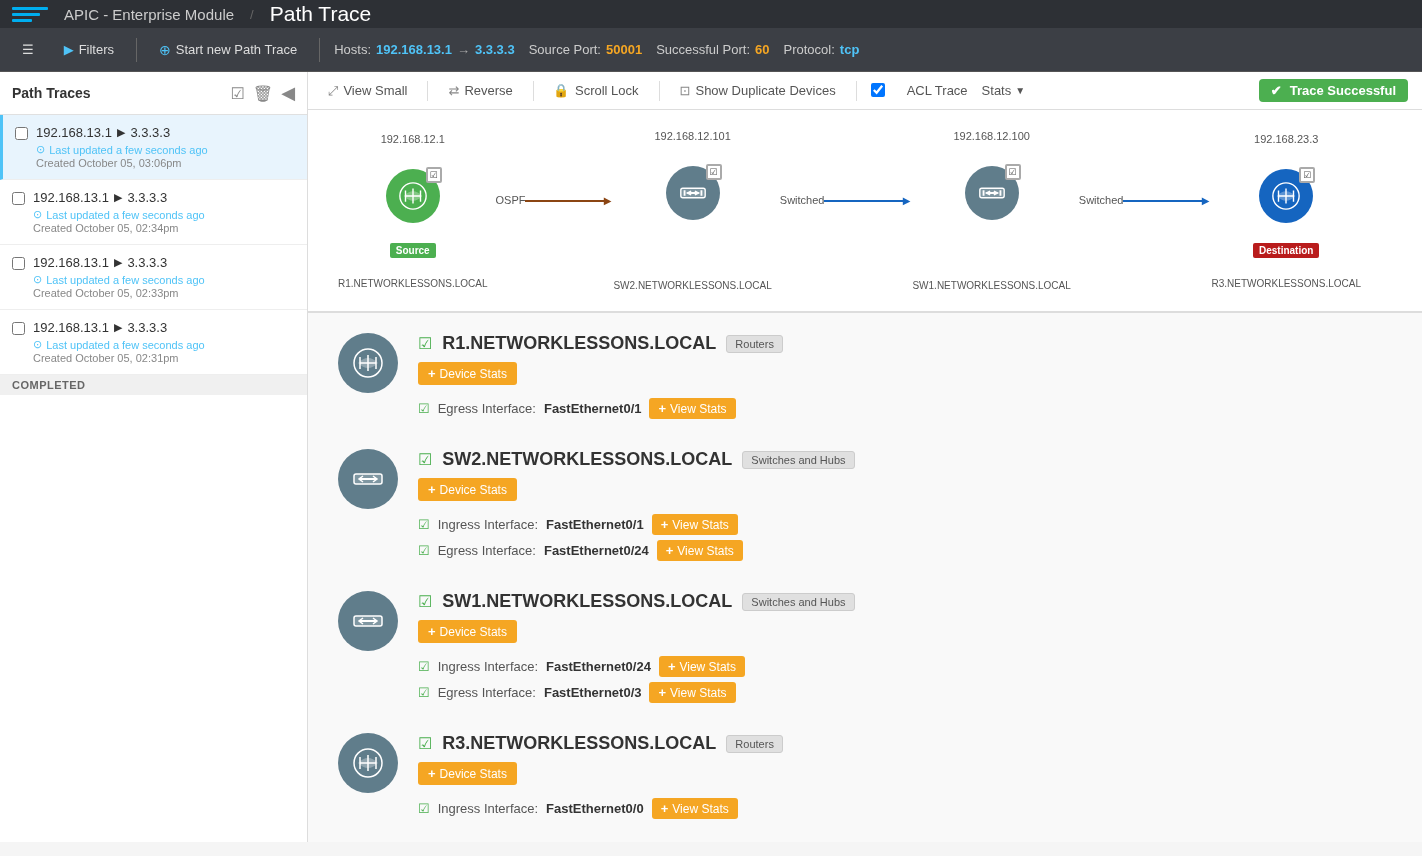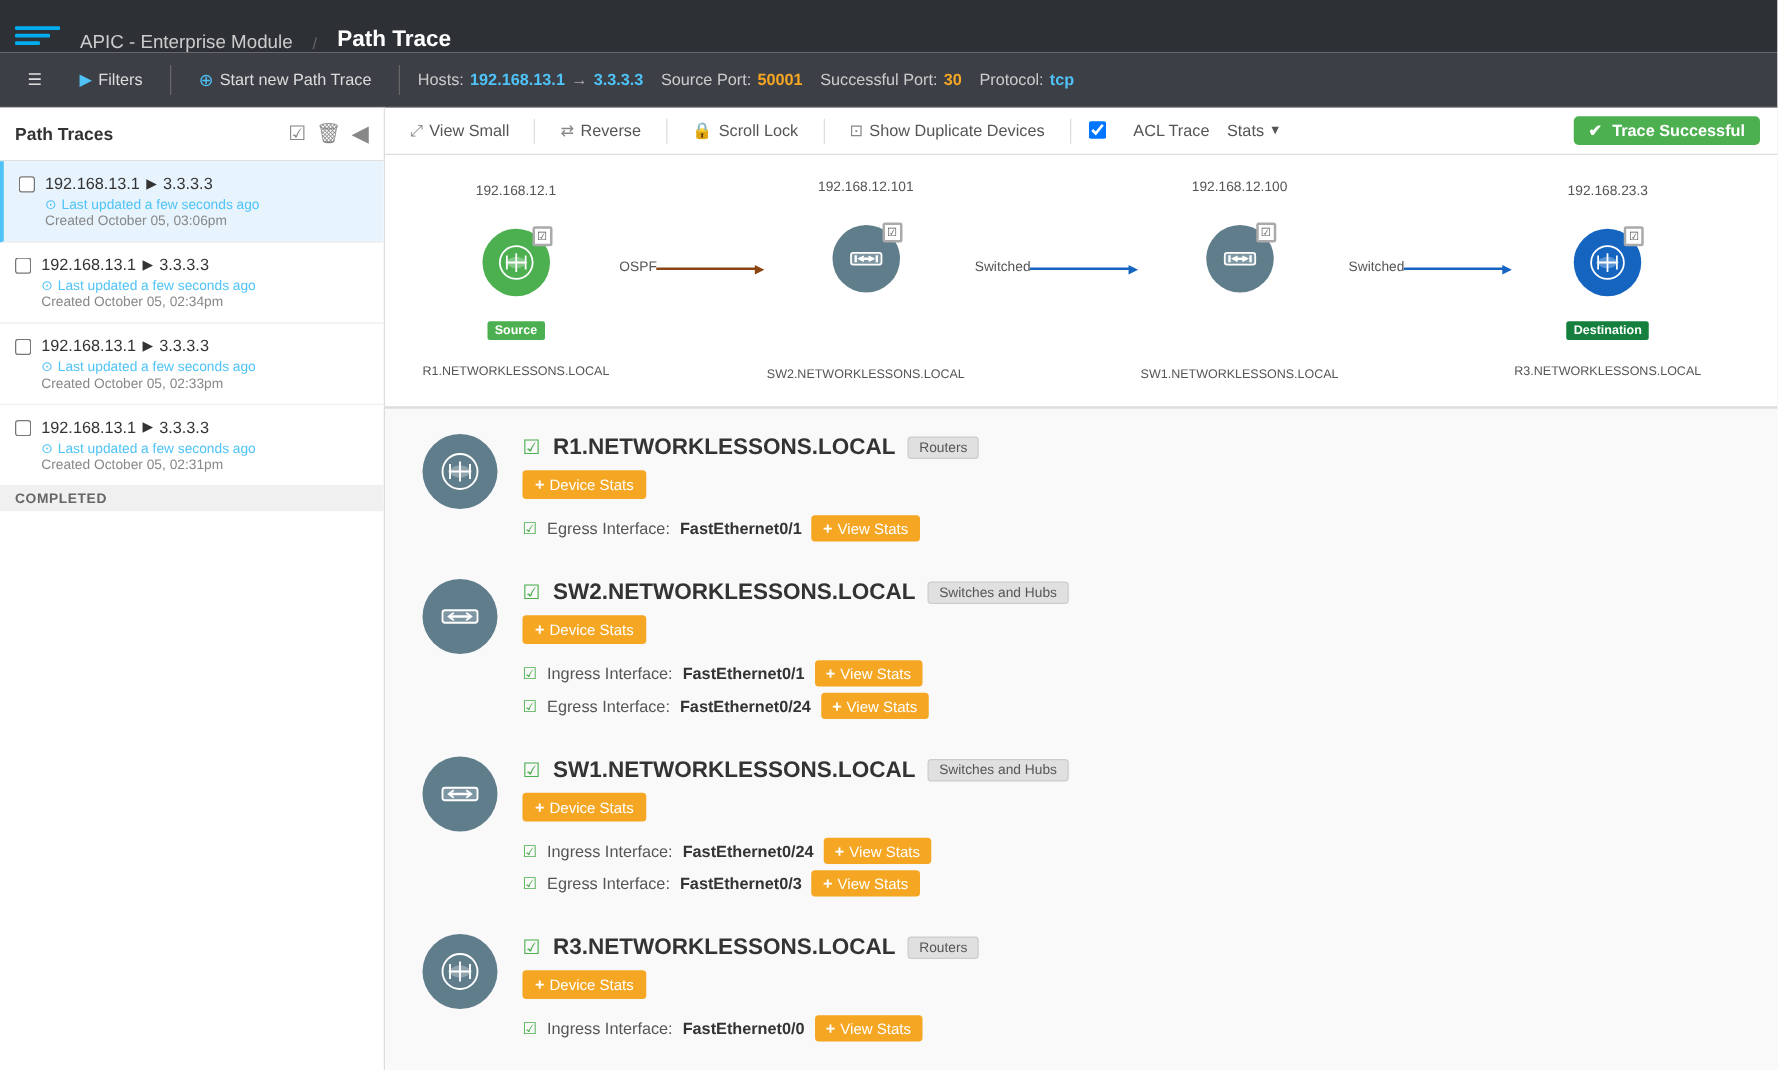--- a/index.html
+++ b/index.html
@@ -2,24 +2,24 @@
 <html><head>
   <meta charset="utf-8">
   <style>
     * { box-sizing: border-box; margin: 0; padding: 0; }
     body { font-family: 'Helvetica Neue', Arial, sans-serif; font-size: 13px; background: #f5f5f5; color: #333; }
 
     
     .top-nav {
       background: #2d3035;
       color: #fff;
-      height: 42px;
-      display: flex;
-      align-items: flex-end;
-      padding: 0 12px;
+      height: 28px;
+      display: flex;
+      align-items: center;
+      padding: 14px 12px;
       gap: 10px;
     }
     .cisco-logo {
       width: 36px;
       height: 28px;
       display: flex;
       flex-direction: column;
       justify-content: center;
       gap: 3px;
       margin-right: 6px;
@@ -28,21 +28,21 @@
       display: block;
       height: 3px;
       background: #00aeef;
       border-radius: 1px;
     }
     .cisco-logo span:nth-child(1) { width: 36px; }
     .cisco-logo span:nth-child(2) { width: 28px; }
     .cisco-logo span:nth-child(3) { width: 20px; }
     .top-nav-title { font-size: 15px; font-weight: 400; color: #ccc; }
     .top-nav-separator { color: #666; margin: 0 6px; }
-    .top-nav-section { font-size: 18px; font-weight: 700; color: #fff; }
+    .top-nav-section { font-size: 21px; font-weight: 400; color: #fff; }
 
     
     .toolbar {
       background: #3c3f45;
       color: #ddd;
       height: 44px;
       display: flex;
       align-items: center;
       padding: 0 14px;
       gap: 14px;
@@ -235,21 +235,21 @@
       color: #555;
     }
     .node-label-tag {
       background: #4caf50;
       color: #fff;
       font-size: 10px;
       font-weight: 600;
       padding: 2px 6px;
       border-radius: 2px;
     }
-    .node-label-tag.dest { background: #15803d; }
+    .node-label-tag.dest { background: #b91c1c; }
     .node-name { font-size: 10px; color: #555; text-align: center; }
 
     .diagram-arrow {
       display: flex;
       flex-direction: row;
       align-items: center;
       padding: 0 8px;
       margin-top: -20px;
     }
     .arrow-label { font-size: 11px; color: #555; margin-bottom: 2px; }
@@ -383,21 +383,21 @@
     <span class="hosts-val">192.168.13.1</span>
     <span class="arrow-right">→</span>
     <span class="hosts-val">3.3.3.3</span>
   </div>
   <div class="port-info">
     <span>Source Port:</span>
     <span class="port-val">50001</span>
   </div>
   <div class="port-info">
     <span>Successful Port:</span>
-    <span class="port-val">30</span>
+    <span class="port-val">60</span>
   </div>
   <div class="port-info">
     <span>Protocol:</span>
     <span class="proto-val">tcp</span>
   </div>
 </div>
 
 <div class="main-layout">
 
   <aside class="sidebar">

